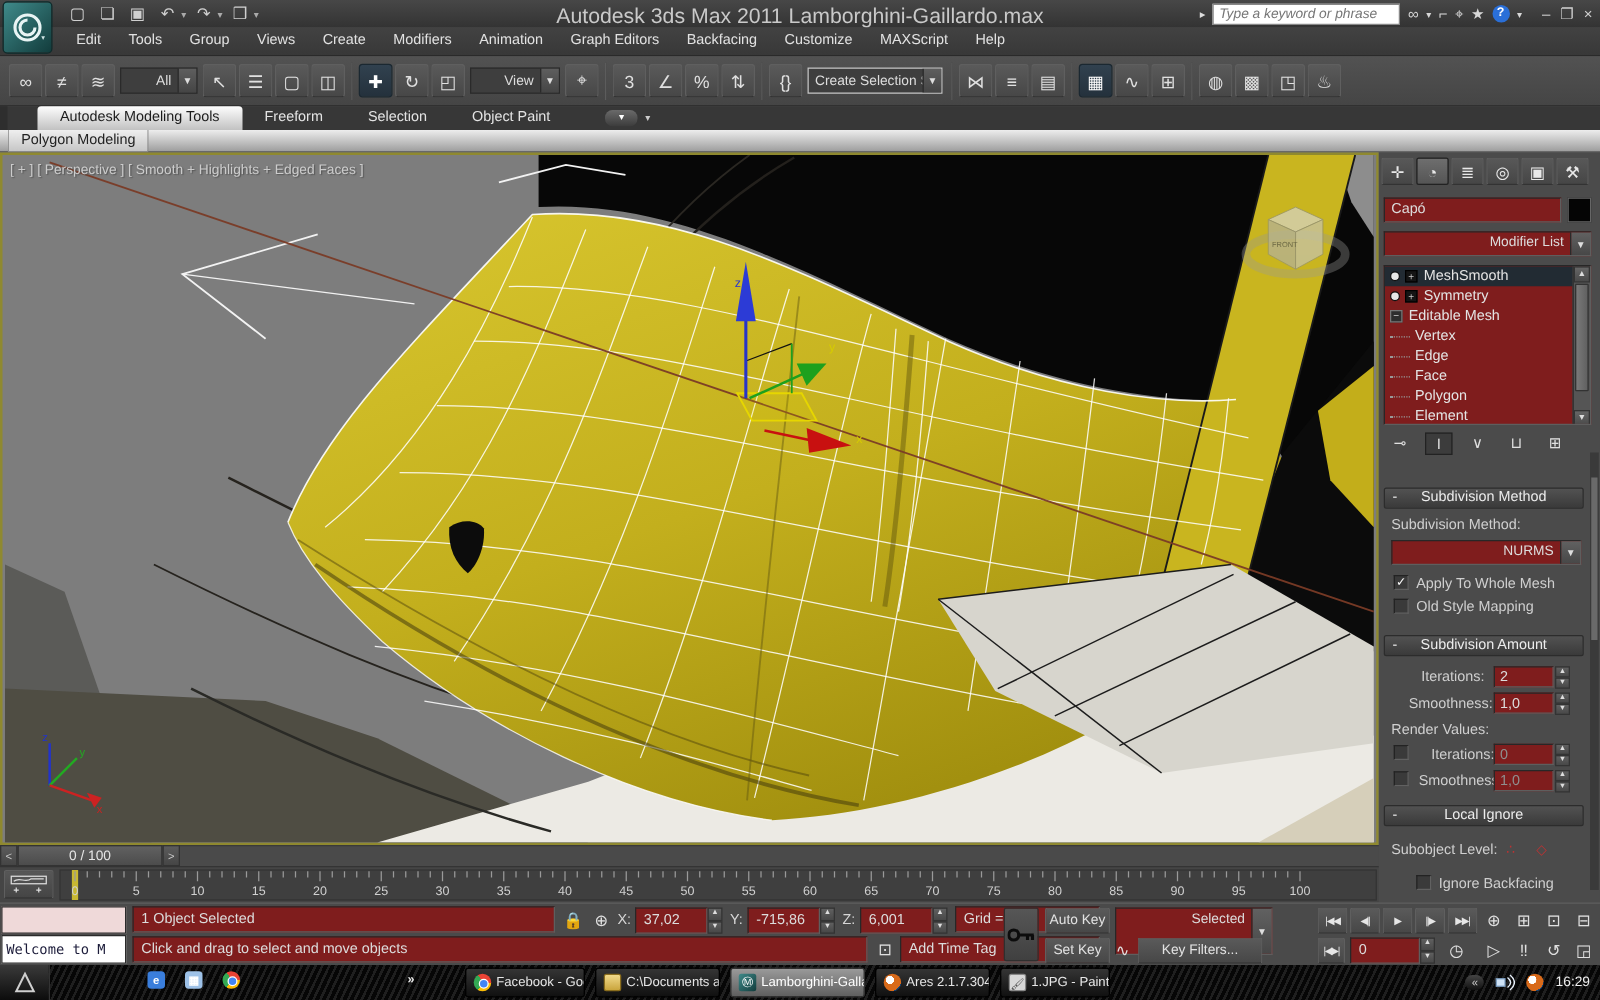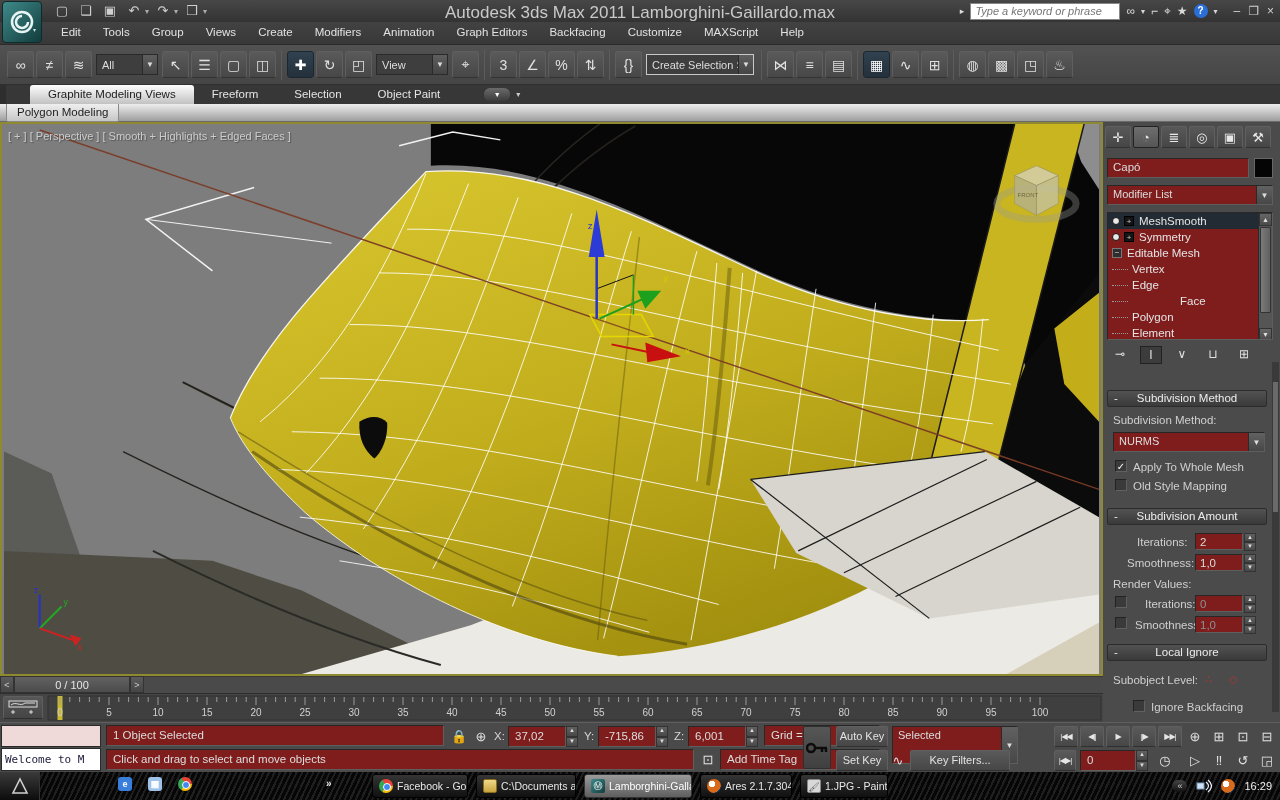--- a/index.html
+++ b/index.html
@@ -40,21 +40,21 @@
   
   .toolbar { left:0; top:45px; width:1280px; height:40px;
     background:linear-gradient(#525252,#454545); border-bottom:1px solid #303030;
     display:flex; align-items:center; padding-left:6px; }
   .tbtn { width:27px; height:27px; margin:0 1px; border:1px solid #5f5f5f; border-bottom-color:#333;
     border-radius:3px; background:linear-gradient(#5a5a5a,#474747); color:#e0e0e0;
     font-size:14px; display:flex; align-items:center; justify-content:center; }
   .tbtn.active { background:linear-gradient(#31414f,#24313c); border-color:#1b2831; color:#fff; }
   .tsep { width:1px; height:30px; background:#383838; border-right:1px solid #5c5c5c; margin:0 4px; }
   .tddl { height:21px; background:#3e3e3e; border:1px solid #2a2a2a; color:#ddd;
-    display:flex; align-items:center; margin:0 3px; }
+    display:flex; align-items:center; margin:0 3px;text-align:right; }
   .tddl .lbl { padding:0 5px; overflow:hidden; white-space:nowrap; }
   .tddl .dar { width:15px; height:100%; background:linear-gradient(#5e5e5e,#454545);
     border-left:1px solid #2a2a2a; font-size:8px; display:flex; align-items:center; justify-content:center; }
   .tddl.bright { border:1px solid #c8c8c8; }
 
   
   .ribbontabs { left:0; top:85px; width:1280px; height:19px; background:#373737; }
   .rtab { position:relative; float:left; height:19px; padding:3px 18px; color:#e4e4e4; font-size:11.5px; }
   .rtab.active { background:linear-gradient(#fdfdfd,#c2c2c2); color:#1c1c1c;
     border-radius:3px 3px 0 0; }
@@ -78,21 +78,21 @@
   .cptabs { position:absolute; left:2px; top:4px; display:flex; gap:2px; }
   .cptab { width:26px; height:22px; border:1px solid #5f5f5f; border-bottom-color:#333; border-radius:2px;
     background:linear-gradient(#585858,#464646); color:#e8e8e8; font-size:13px;
     display:flex; align-items:center; justify-content:center; }
   .cptab.active { background:linear-gradient(#6e6e6e,#555); border-color:#222; }
   .inset { background:#7f1d1d; border:1px solid; border-color:#272727 #5e5e5e #5e5e5e #272727; color:#dcdcdc; }
   .cpname { position:absolute; left:4px; top:36px; width:142px; height:20px; padding:2px 5px; font-size:11.5px;}
   .cpswatch { position:absolute; left:151px; top:36px; width:19px; height:20px; background:#050505;
     border:1px solid #666; }
   .ddl { position:absolute; display:flex; height:20px; }
-  .ddl .lbl { flex:1; padding:2px 5px; overflow:hidden; white-space:nowrap; }
+  .ddl .lbl { flex:1; padding:2px 5px; overflow:hidden; white-space:nowrap;text-align:right; }
   .ddl .dar { width:16px; background:linear-gradient(#616161,#474747); border-left:1px solid #2a2a2a;
     font-size:8px; display:flex; align-items:center; justify-content:center; color:#ddd; }
   .stack { position:absolute; left:4px; top:90px; width:166px; height:128px; overflow:hidden; }
   .srow { height:16px; display:flex; align-items:center; padding-left:4px; white-space:nowrap; font-size:11.5px; color:#e4e4e4;}
   .srow.selected { background:#222b33; }
   .bulb { width:8px; height:8px; border-radius:50%; background:#e8e8e8; border:1px solid #111;
     margin-right:4px; flex:none; }
   .plusbox { width:10px; height:10px; background:#141414; color:#c8c8c8; font-size:8px; line-height:9px;
     text-align:center; margin-right:5px; flex:none; border:1px solid #000;}
   .minusbox { width:10px; height:10px; background:#2e2e2e; color:#ddd; font-size:8px; line-height:8px;
@@ -288,21 +288,21 @@
       <div class="tbtn">⊞</div>
       <div class="tsep"></div>
       <div class="tbtn">◍</div>
       <div class="tbtn">▩</div>
       <div class="tbtn">◳</div>
       <div class="tbtn">♨</div>
     </div>
 
   <div class="abs ribbontabs" id="ribbontabs">
       <div style="float: left; width: 30px; height: 19px;"></div>
-      <div class="rtab active">Graphite Modeling Views</div>
+      <div class="rtab active">Autodesk Modeling Tools</div>
       <div class="rtab">Freeform</div>
       <div class="rtab">Selection</div>
       <div class="rtab">Object Paint</div>
       <div class="rmin">▼</div>
       <div class="rmincar">▾</div>
     </div>
   <div class="abs ribbongrip"></div>
   <div class="abs ribbonstrip">
     <div class="ptab">Polygon Modeling</div>
   </div>
@@ -460,21 +460,21 @@
         <div class="srow">
           <div class="treedot"></div>
           <div style="pointer-events: none;">Vertex</div>
         </div>
         <div class="srow">
           <div class="treedot"></div>
           <div style="pointer-events: none;">Edge</div>
         </div>
         <div class="srow">
           <div class="treedot"></div>
-          <div style="pointer-events: none; margin-left: 48px;">Face</div>
+          <div style="pointer-events: none;">Face</div>
         </div>
         <div class="srow">
           <div class="treedot"></div>
           <div style="pointer-events: none;">Polygon</div>
         </div>
         <div class="srow">
           <div class="treedot"></div>
           <div style="pointer-events: none;">Element</div>
         </div>
         <div class="sscroll">

